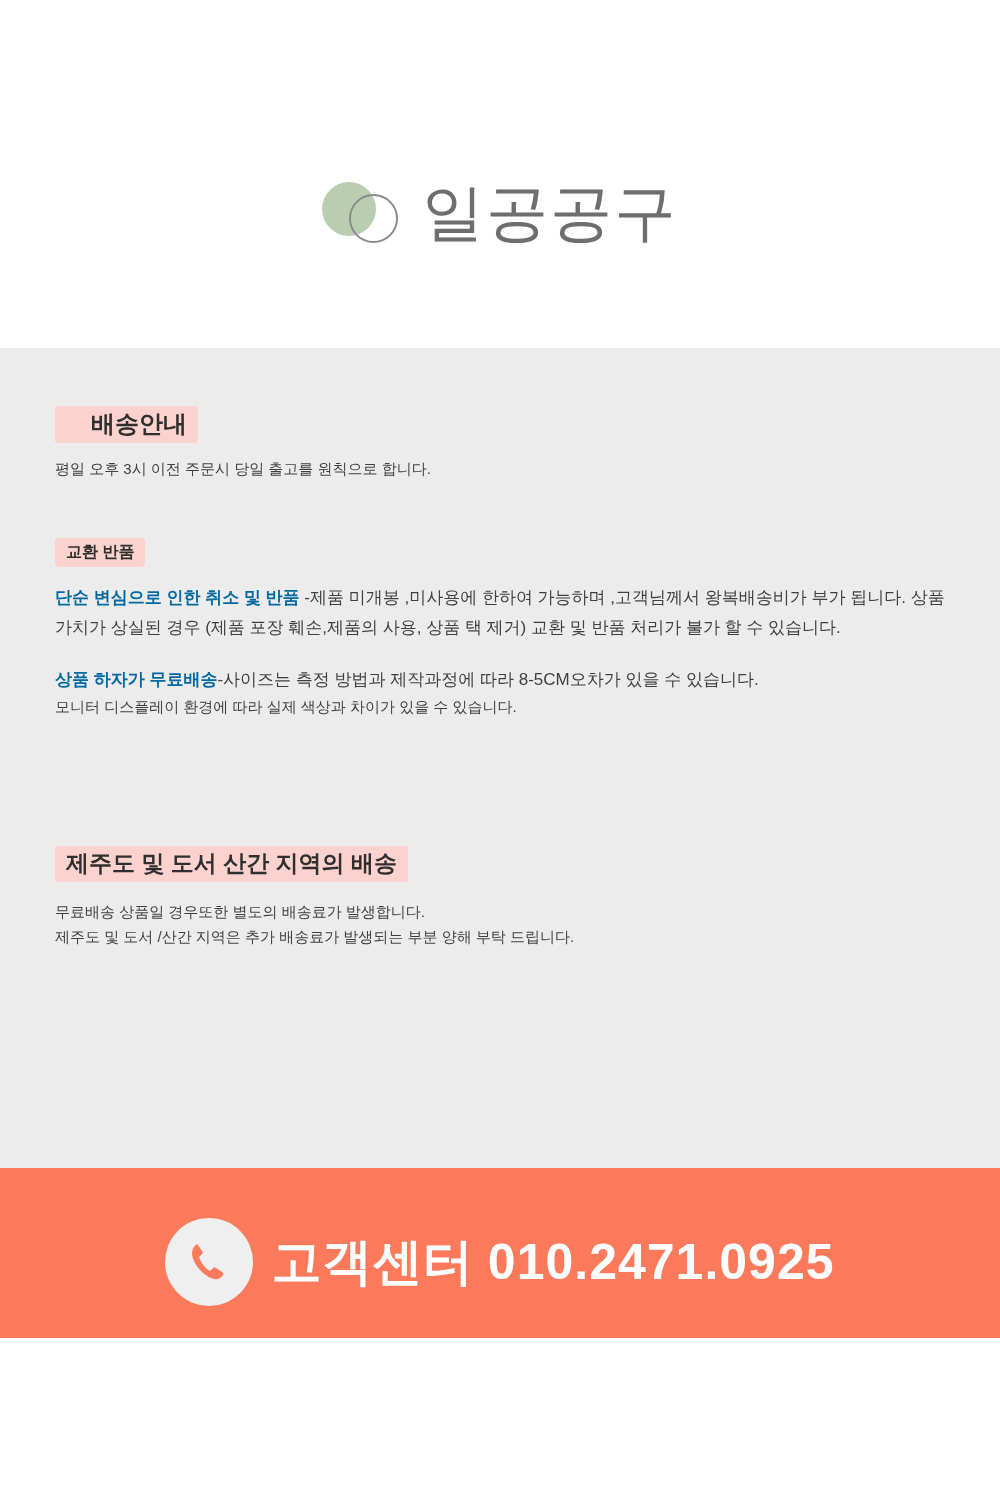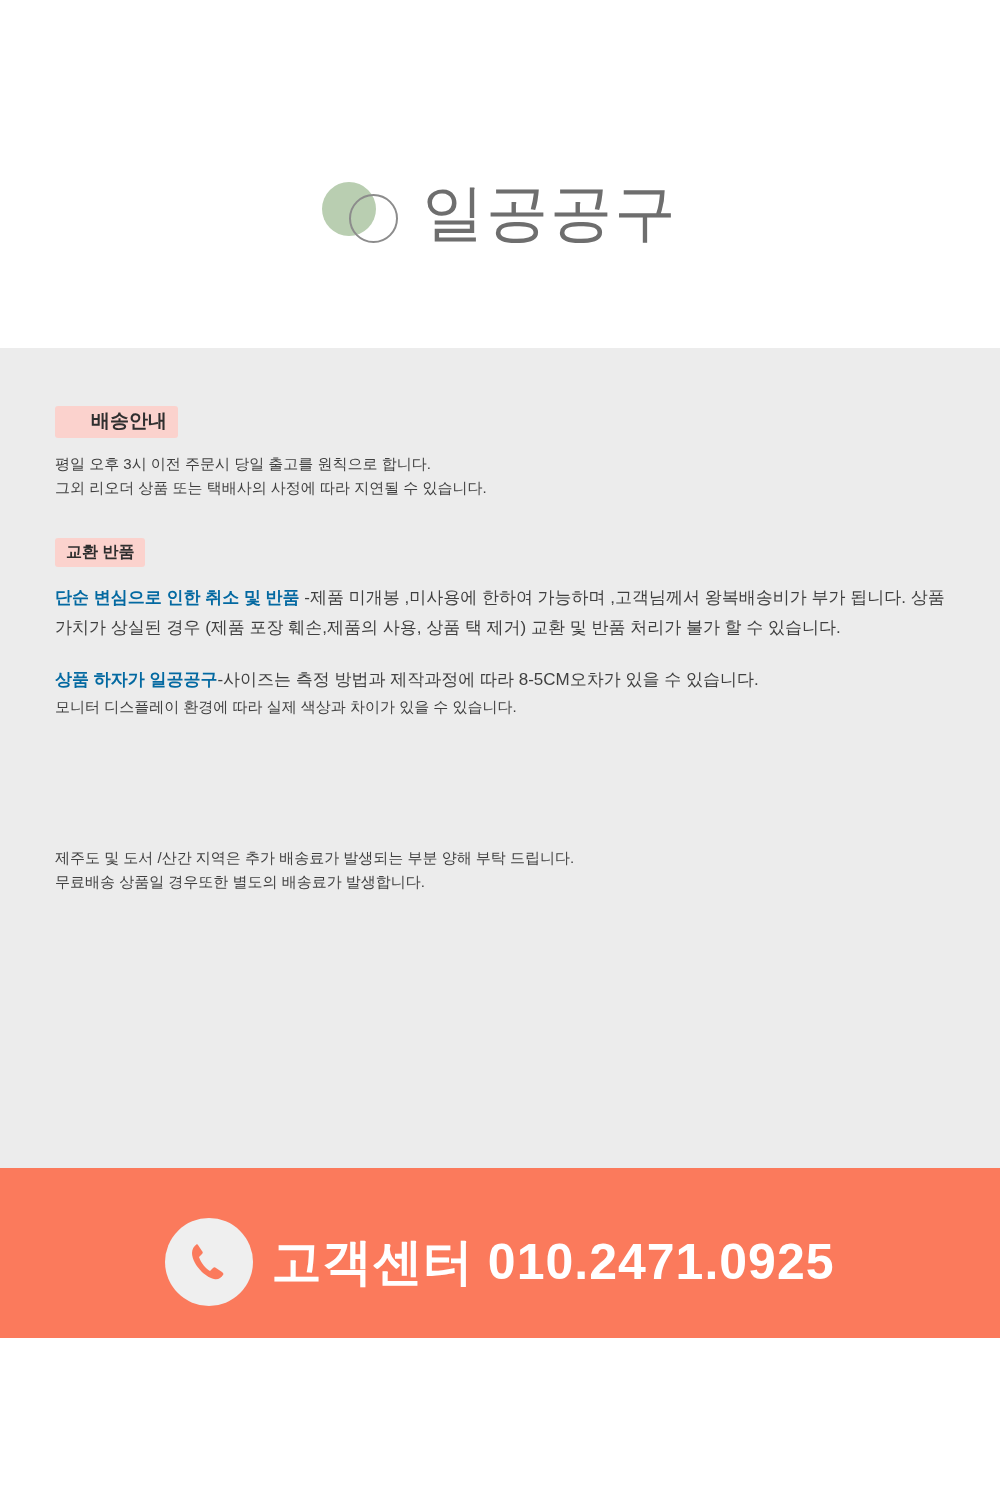--- a/index.html
+++ b/index.html
@@ -91,21 +91,21 @@
 
   .badge {
     display: inline-block;
     background: #fbd2cd;
     color: #2f2f2f;
     font-weight: bold;
     padding: 5px 11px 6px 11px;
     border-radius: 3px;
     line-height: 1.1;
   }
-  .badge.sm { font-size: 19px; padding-left: 36px; }
+  .badge.sm { font-size: 24px; padding-left: 36px; }
   .badge.md { font-size: 16px; }
   .badge.lg { font-size: 23px; }
 
   .line {
     font-size: 15px;
     line-height: 1.62;
     color: #3f3f3f;
     margin: 0;
   }
   .para {
@@ -204,33 +204,33 @@
       </span>
       <span class="logo-text">일공공구</span>
     </div>
   </div>
 
   <div class="info-panel">
 
     <div class="section" id="sec-shipping">
       <div class="badge sm">배송안내</div>
       <p class="line">평일 오후 3시 이전 주문시 당일 출고를 원칙으로 합니다.</p>
-      <p class="line">그외 리오더 상품 또는 택배사의 사정에 따라 지연될  수 있습니다.</p>
     </div>
 
     <div class="section" id="sec-exchange">
       <div class="badge md">교환 반품</div>
       <p class="para"><strong>단순 변심으로 인한 취소 및 반품 </strong><span>-제품 미개봉 ,미사용에 한하여 가능하며 ,고객님께서 왕복배송비가 부가 됩니다. 상품 가치가 상실된 경우 (제품 포장 훼손,제품의 사용, 상품 택 제거) 교환 및 반품 처리가 불가 할 수 있습니다.</span></p>
-      <p class="para gap-block"><strong>상품 하자가 일공공구</strong><span>-사이즈는 측정 방법과 제작과정에 따라 8-5CM오차가 있을 수 있습니다.</span></p>
+      <p class="para gap-block"><strong>상품 하자가 무료배송</strong><span>-사이즈는 측정 방법과 제작과정에 따라 8-5CM오차가 있을 수 있습니다.</span></p>
       <p class="line">모니터 디스플레이 환경에 따라 실제 색상과 차이가 있을 수 있습니다.</p>
     </div>
 
     <div class="section" id="sec-jeju">
+      <div class="badge lg">제주도 및 도서 산간 지역의 배송</div>
+      <p class="line">무료배송 상품일 경우또한 별도의 배송료가 발생합니다.</p>
       <p class="line">제주도 및 도서 /산간 지역은 추가 배송료가 발생되는 부분 양해 부탁 드립니다.</p>
-      <p class="line">무료배송 상품일 경우또한 별도의 배송료가 발생합니다.</p>
     </div>
 
     <div class="wm-logo">
       <span class="logo-mark">
         <span class="leaf"></span>
         <span class="ring"></span>
       </span>
       <span class="logo-text">일공공구</span>
     </div>
   </div>

